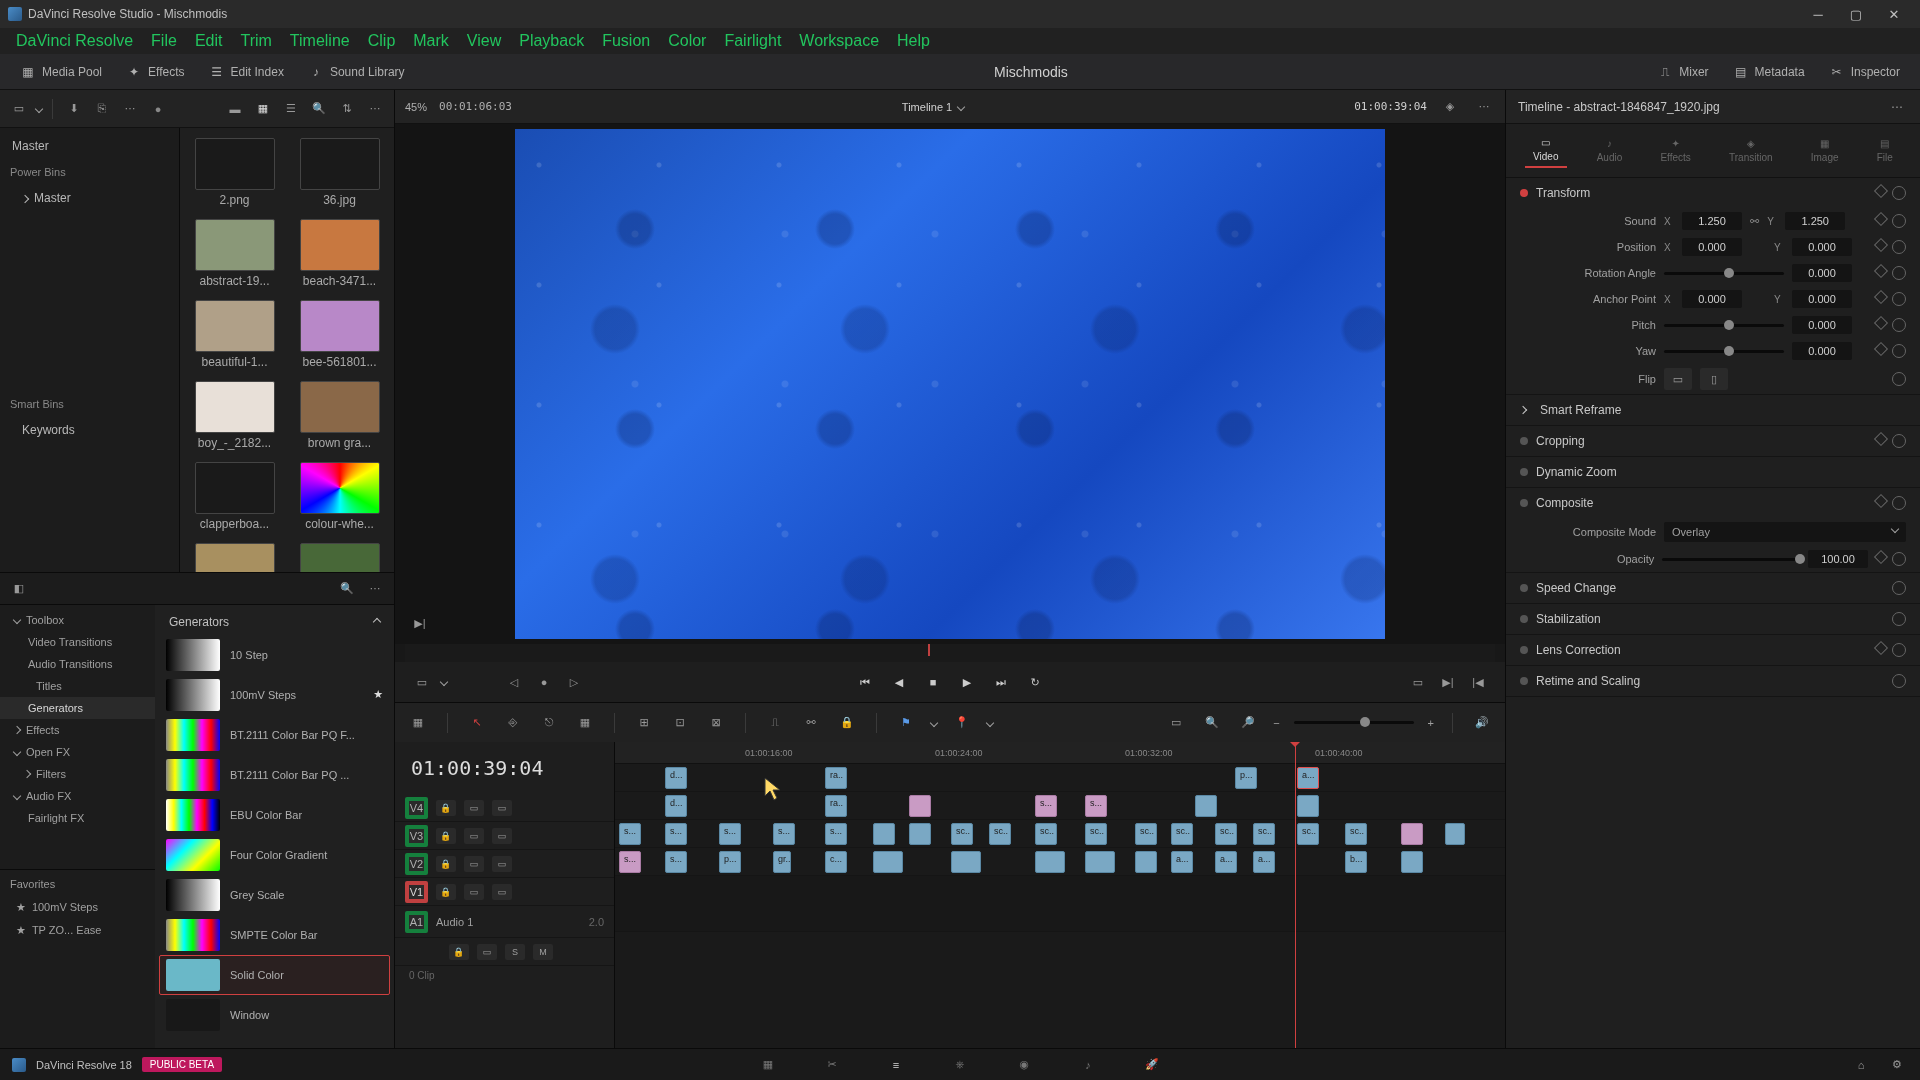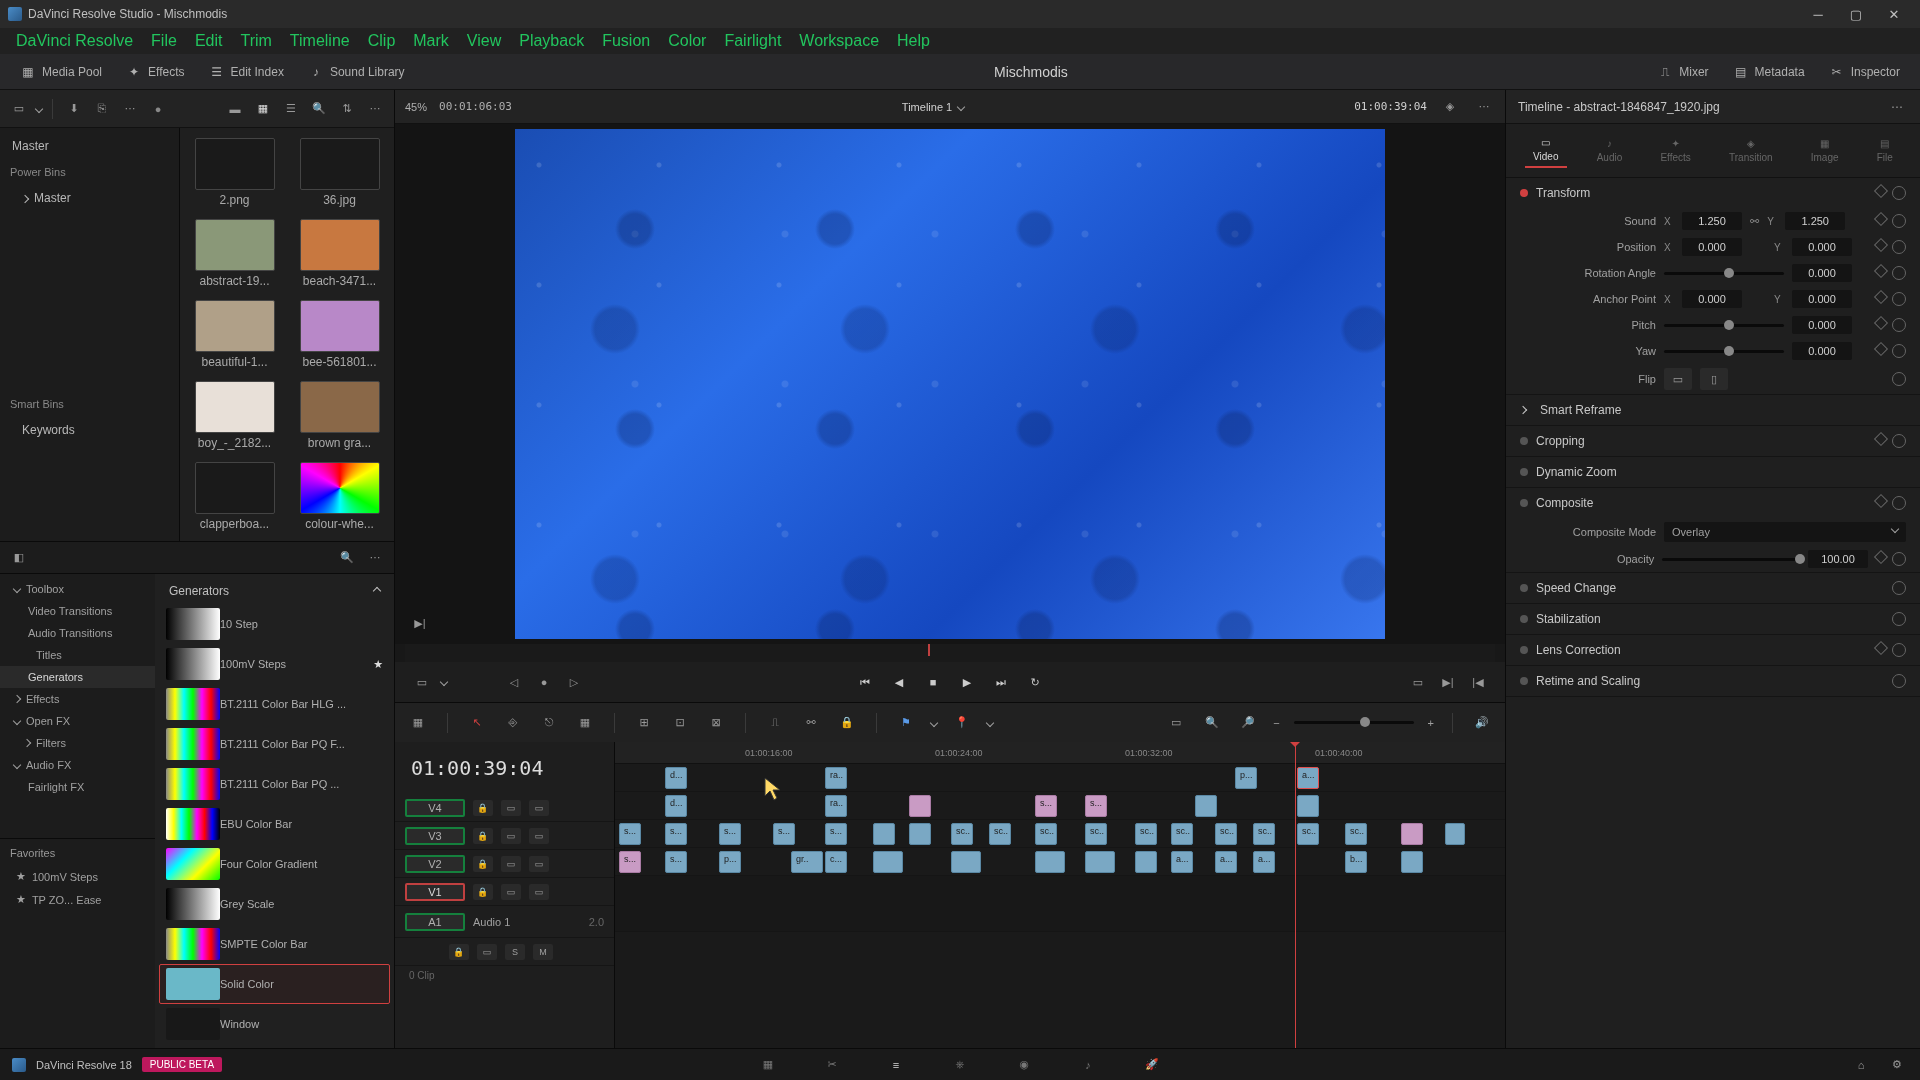--- a/index.html
+++ b/index.html
@@ -29,42 +29,42 @@
 .thumbs{flex:1;padding:10px;display:grid;grid-template-columns:repeat(2,1fr);gap:12px 16px;align-content:start;overflow-y:auto}
 .thumb{display:flex;flex-direction:column;align-items:center;gap:3px}
 .thumb-img{width:80px;height:52px;background:#333;border-radius:2px;border:1px solid #444}
 .thumb-label{font-size:12px;color:#aaa;max-width:80px;overflow:hidden;text-overflow:ellipsis;white-space:nowrap}
 .effects-panel{flex:1;display:flex;border-top:1px solid #0a0a0a}
 .fx-tree{width:155px;background:#1c1c1c;padding:4px 0}
 .fx-item{padding:5px 14px;color:#a0a0a0;font-size:11px;display:flex;align-items:center;gap:6px}
 .fx-item.sel{color:#d8d8d8;background:#2a2a2a}
 .fx-list{flex:1;background:#202020;padding:4px;overflow-y:auto}
 .fx-header{padding:6px 10px;color:#c0c0c0;font-size:12px;display:flex;justify-content:space-between;align-items:center}
-.gen-item{display:flex;align-items:center;padding:3px 6px;border:1px solid transparent;border-radius:2px}
+.gen-item{display:flex;align-items:center;gap:10px;padding:3px 6px;border:1px solid transparent;border-radius:2px}
 .gen-item.sel{border-color:#d04040;background:#2a2020}
 .gen-swatch{width:54px;height:32px;border-radius:2px}
 .gen-name{font-size:11px;color:#b0b0b0}
 .fav-section{padding:8px 10px;background:#1c1c1c;border-top:1px solid #0a0a0a}
 .center-panel{flex:1;background:#181818;display:flex;flex-direction:column}
 .viewer-header{height:34px;background:#232323;display:flex;align-items:center;justify-content:space-between;padding:0 10px;border-bottom:1px solid #111}
 .viewer{flex:0 0 520px;display:flex;align-items:center;justify-content:center;background:#141414;position:relative}
 .viewer-img{width:870px;height:510px;background:linear-gradient(135deg,#1a4db3,#2a6de8,#1548c0,#3876ee);position:relative;overflow:hidden}
 .viewer-img::after{content:"";position:absolute;inset:0;background-image:radial-gradient(circle at 20% 30%,rgba(255,255,255,.15) 2px,transparent 3px),radial-gradient(circle at 60% 50%,rgba(10,30,90,.3) 15px,transparent 20px),radial-gradient(circle at 80% 70%,rgba(255,255,255,.1) 3px,transparent 4px),radial-gradient(circle at 40% 80%,rgba(10,30,90,.25) 20px,transparent 25px);background-size:120px 120px,200px 200px,150px 150px,250px 250px}
 .scrubber{height:18px;background:#1a1a1a;position:relative;margin:0 10px}
 .scrubber-mark{position:absolute;top:0;width:2px;height:12px;background:#c04040;left:48%}
 .transport{height:40px;display:flex;align-items:center;justify-content:center;gap:12px;background:#1e1e1e}
 .transport-left{position:absolute;left:16px;display:flex;gap:8px;align-items:center}
 .transport-right{position:absolute;right:16px;display:flex;gap:8px;align-items:center}
 .play-btn{width:22px;height:22px;display:flex;align-items:center;justify-content:center;color:#ccc}
 .tl-tools{height:40px;background:#212121;display:flex;align-items:center;padding:0 12px;gap:14px;border-top:1px solid #0a0a0a;position:relative}
 .tl-container{flex:1;background:#1a1a1a;display:flex;overflow:hidden}
 .tl-left{width:220px;background:#1e1e1e;border-right:1px solid #0a0a0a}
 .tl-timecode{font-size:20px;color:#ddd;padding:14px 16px;font-family:monospace}
 .track-header{display:flex;align-items:center;gap:8px;padding:4px 10px;height:28px;border-bottom:1px solid #151515}
-.track-label{width:60px;font-size:11px;color:#b0b0b0;text-align:center;border:2px solid #15803d;border-radius:2px;padding:1px 0;background:#2a2a2a}
+.track-label{width:23px;font-size:11px;color:#b0b0b0;text-align:center;border:4px solid #15803d;border-radius:2px;padding:1px 0;background:#2a2a2a}
 .track-label.sel{border-color:#c04040;color:#d8d8d8}
 .track-btn{width:20px;height:16px;background:#2a2a2a;border-radius:2px;display:flex;align-items:center;justify-content:center;font-size:9px}
 .tl-tracks{flex:1;position:relative;background:#1a1a1a}
 .tl-ruler{height:22px;background:#222;border-bottom:1px solid #111;position:relative;font-size:9px;color:#888}
 .tl-tick{position:absolute;top:6px}
 .playhead{position:absolute;top:0;bottom:0;width:1px;background:#d04040;z-index:10}
 .playhead::before{content:"";position:absolute;top:0;left:-5px;border:5px solid transparent;border-top-color:#d04040}
 .track-row{height:28px;border-bottom:1px solid #151515;position:relative}
 .clip{position:absolute;top:3px;height:22px;border-radius:2px;font-size:9px;color:#222;padding:2px 4px;overflow:hidden}
 .clip.blue{background:#7aa8c4;border:1px solid #5a88a4}
@@ -297,24 +297,20 @@
               <div class="gen-swatch" style="background:linear-gradient(90deg,#000,#fff)"></div>
               <span class="gen-name">10 Step</span>
             </div>
             <div class="gen-item">
               <div class="gen-swatch" style="background:linear-gradient(90deg,#000,#fff)"></div>
               <span class="gen-name">100mV Steps</span>
               <span style="margin-left:auto;color:#ddd">★</span>
             </div>
             <div class="gen-item">
               <div class="gen-swatch" style="background:linear-gradient(90deg,#888,#ff0,#0ff,#0f0,#f0f,#f00,#00f)"></div>
-              <span class="gen-name">BT.2111 Color Bar HLG ...</span>
-            </div>
-            <div class="gen-item">
-              <div class="gen-swatch" style="background:linear-gradient(90deg,#888,#ff0,#0ff,#0f0,#f0f,#f00,#00f)"></div>
               <span class="gen-name">BT.2111 Color Bar PQ F...</span>
             </div>
             <div class="gen-item">
               <div class="gen-swatch" style="background:linear-gradient(90deg,#888,#ff0,#0ff,#0f0,#f0f,#f00,#00f)"></div>
               <span class="gen-name">BT.2111 Color Bar PQ ...</span>
             </div>
             <div class="gen-item">
               <div class="gen-swatch" style="background:linear-gradient(90deg,#fff,#ff0,#0ff,#0f0,#f0f,#f00,#00f,#000)"></div>
               <span class="gen-name">EBU Color Bar</span>
             </div>
@@ -501,21 +497,21 @@
             <div class="clip blue" style="left:638px;width:22px">sc..</div>
             <div class="clip blue" style="left:682px;width:22px">sc..</div>
             <div class="clip blue" style="left:730px;width:22px">sc..</div>
             <div class="clip pink" style="left:786px;width:22px"></div>
             <div class="clip blue" style="left:830px;width:20px"></div>
         </div>
         <div class="track-row">
           <div class="clip pink" style="left:4px;width:22px">s...</div>
             <div class="clip blue" style="left:50px;width:22px">s...</div>
             <div class="clip blue" style="left:104px;width:22px">p...</div>
-            <div class="clip blue" style="left:176px;width:32px">gr..</div>
+            <div class="clip blue" style="left:158px;width:18px">gr..</div>
             <div class="clip blue" style="left:210px;width:22px">c...</div>
             <div class="clip blue" style="left:258px;width:30px"></div>
             <div class="clip blue" style="left:336px;width:30px"></div>
             <div class="clip blue" style="left:420px;width:30px"></div>
             <div class="clip blue" style="left:470px;width:30px"></div>
             <div class="clip blue" style="left:520px;width:22px"></div>
             <div class="clip blue" style="left:556px;width:22px">a...</div>
             <div class="clip blue" style="left:600px;width:22px">a...</div>
             <div class="clip blue" style="left:638px;width:22px">a...</div>
             <div class="clip blue" style="left:730px;width:22px">b...</div>

